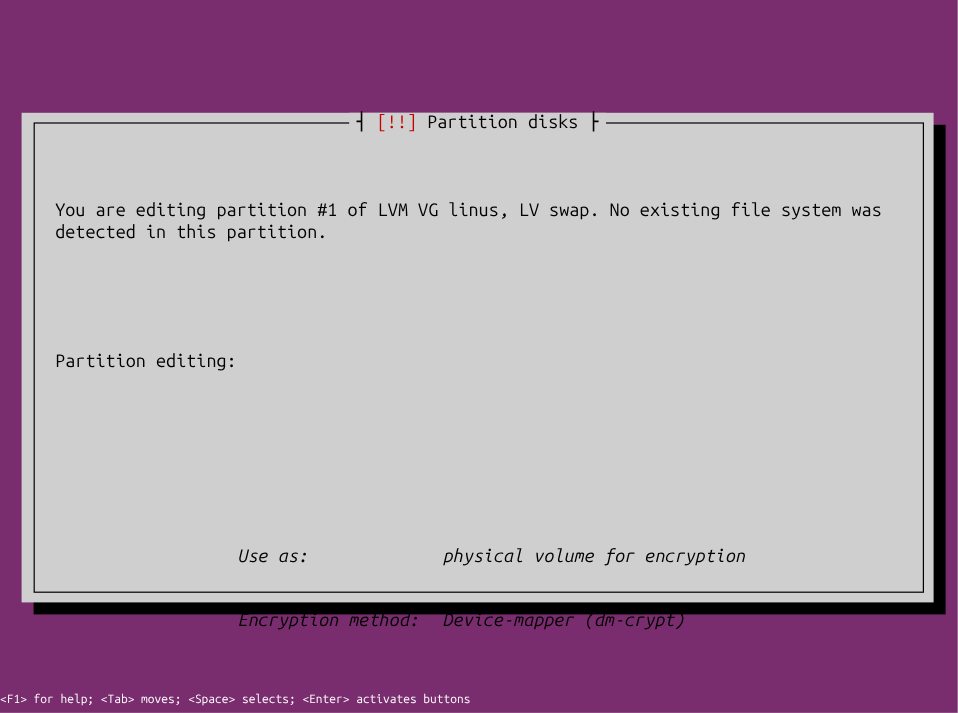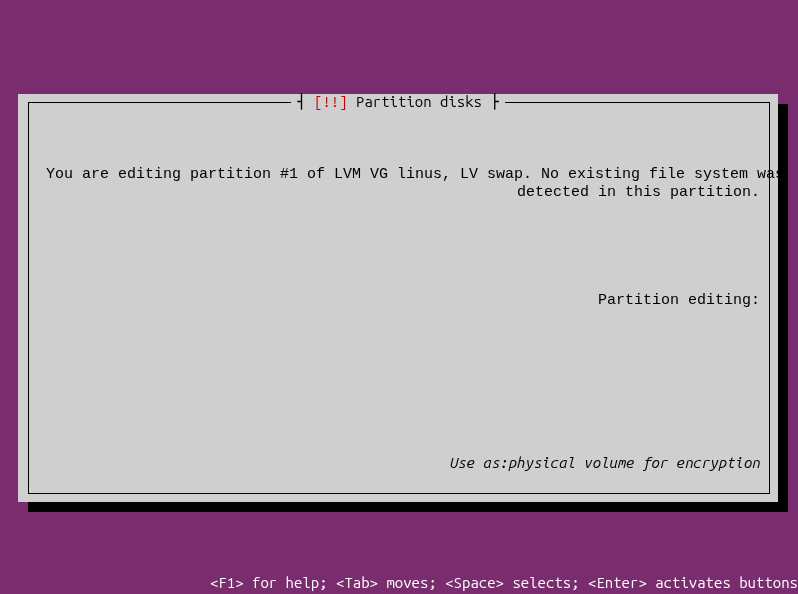--- a/index.html
+++ b/index.html
@@ -1,15 +1,15 @@
 <!DOCTYPE html>
 <html><head>
   <meta charset="utf-8">
   <style>
-    * { box-sizing: border-box; margin: 0; padding: 0; text-align: right; }
+    * { box-sizing: border-box; margin: 0; padding: 0; }
     body {
       width: 798px;
       height: 594px;
       background: #7a2d6e;
       font-family: "Ubuntu Mono", "DejaVu Sans Mono", "Consolas", monospace;
       font-size: 15px;
       line-height: 18px;
       color: #fff;
       position: relative;
       overflow: hidden;
@@ -54,33 +54,33 @@
     }
     .title-red { color: #c80000; }
     .content {
       position: absolute;
       top: 36px;
       left: 28px;
       right: 18px;
       color: #000;
       white-space: pre;
     }
-    .row { height: 18px; font-family: Liberation Mono, monospace; }
+    .row { height: 18px; }
     .settings-block { margin-left: 152px; }
     .setting-line { height: 18px; font-style: italic; }
     .setting-label { display: inline-block; width: 171px; }
     .footer {
       position: absolute;
       left: 0;
       bottom: 0;
       width: 100%;
       padding: 0 0 2px 0;
       color: #fff;
       white-space: pre;
-      font-size: 15px;
+      font-size: 10px;
     }
   </style>
 </head>
 <body>
 
 <div class="shadow"></div>
 
 <div class="dialog">
   <div class="dialog-border"></div>
   <div class="title-wrap">
@@ -91,20 +91,21 @@
 
   <div class="content">
     <div class="row" style="white-space:pre; height:36px;">You are editing partition #1 of LVM VG linus, LV swap. No existing file system was
 detected in this partition.</div>
     <div class="row"></div>
     <div class="row">Partition editing:</div>
     <div class="row"></div>
 
     <div class="settings-block">
       <div class="setting-line"><span class="setting-label">Use as:</span><span>physical volume for encryption</span></div>
+      <div class="setting-line"><span class="setting-label">Encryption method:</span><span>Device-mapper (dm-crypt)</span></div>
     </div>
 
     
 
     
 
     
 
     
 

